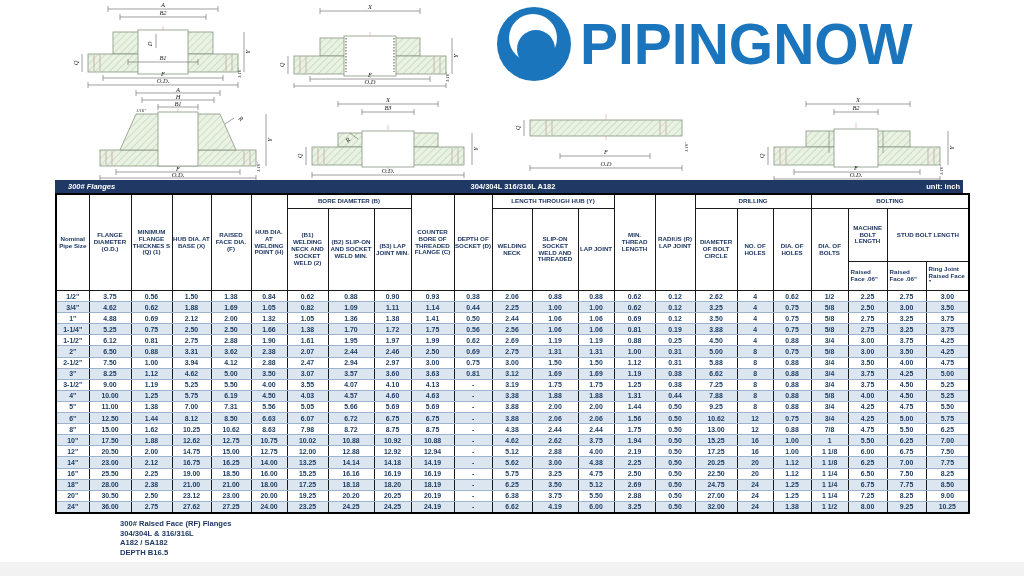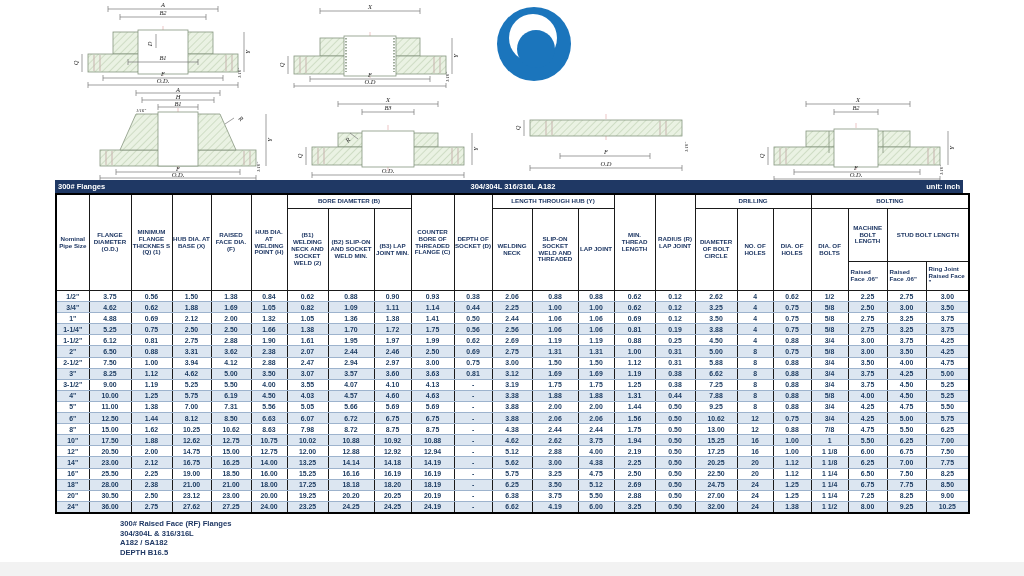--- a/index.html
+++ b/index.html
@@ -17,21 +17,21 @@
   .cl{stroke:#dfa0a0;stroke-width:0.6;stroke-dasharray:5 2;}
   .stripe{stroke:#c7b3ae;stroke-width:1;}
   
   #logo{position:absolute;left:494px;top:4px;display:flex;align-items:center;gap:6px;}
   #logo .word{font-size:57px;font-weight:bold;color:#1b75bc;letter-spacing:0px;
               font-family:"Liberation Sans",sans-serif;}
   
   #tblwrap{position:absolute;left:55px;top:180px;width:908px;}
   #titlebar{height:13px;background:#1f3864;color:#fff;position:relative;
             font-size:7.5px;font-weight:bold;line-height:13px;}
-  #titlebar .tl{position:absolute;left:3px;top:0;}
+  #titlebar .tl{position:absolute;left:13px;top:0;font-style:italic;}
   #titlebar .tc{position:absolute;left:8px;right:0;text-align:center;top:0;}
   #titlebar .tr{position:absolute;right:3px;top:0;margin-left:24px;}
   table{border-collapse:collapse;table-layout:fixed;width:908px;border:2px solid #000;}
   th{border:1px solid #1a1a1a;background:#fff;color:#1f3864;font-weight:bold;
      font-size:6.2px;line-height:1.12;text-align:center;vertical-align:middle;padding:1px 0;}
   th.lft{text-align:left;padding-left:2px;font-size:6.2px;}
   td{border-left:1px solid #1a1a1a;border-right:1px solid #1a1a1a;
      border-top:1px solid #9db3cd;border-bottom:1px solid #9db3cd;
      color:#17375e;font-size:6.9px;font-weight:bold;text-align:center;
      height:10.1px;padding:0;white-space:nowrap;overflow:hidden;}
@@ -132,20 +132,21 @@
       <text class="dts" x="187" y="80" transform="rotate(-90 187 80)">1/16"</text>
     </svg>
   </div>
 
   <div id="logo">
     <svg width="80" height="80" viewBox="0 0 80 80">
       <circle cx="40" cy="40" r="37" fill="#1b75bc"></circle>
       <circle cx="39" cy="34" r="24" fill="#ffffff"></circle>
       <circle cx="42" cy="45" r="19" fill="#1b75bc"></circle>
     </svg>
+    <span class="word">PIPINGNOW</span>
   </div>
 
   <div class="diag" style="left:78px;top:88px;">
     <svg width="200" height="92" viewBox="0 0 200 92">
       <defs>
           <pattern id="h3" width="5" height="5" patternUnits="userSpaceOnUse" patternTransform="rotate(45)">
         <rect width="5" height="5" fill="#eaf2e3"></rect>
             <line x1="0" y1="0" x2="0" y2="5" stroke="#b5c9a8" stroke-width="1"></line>
           </pattern>
         </defs>

